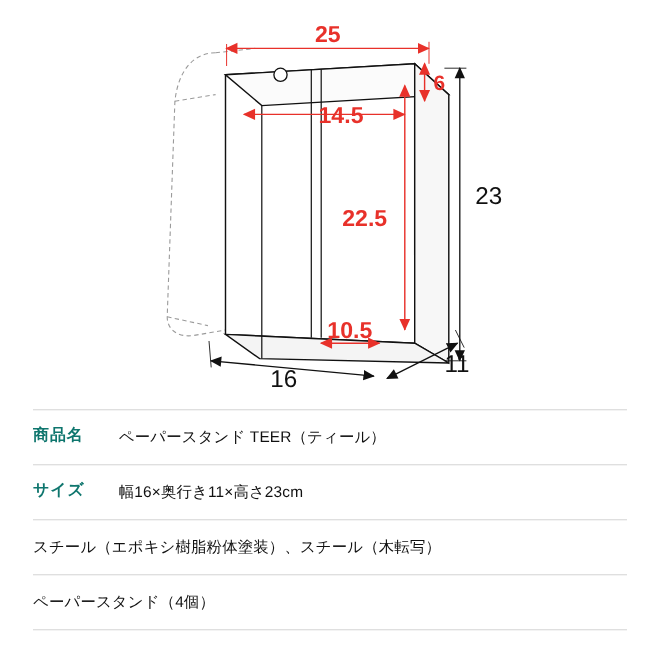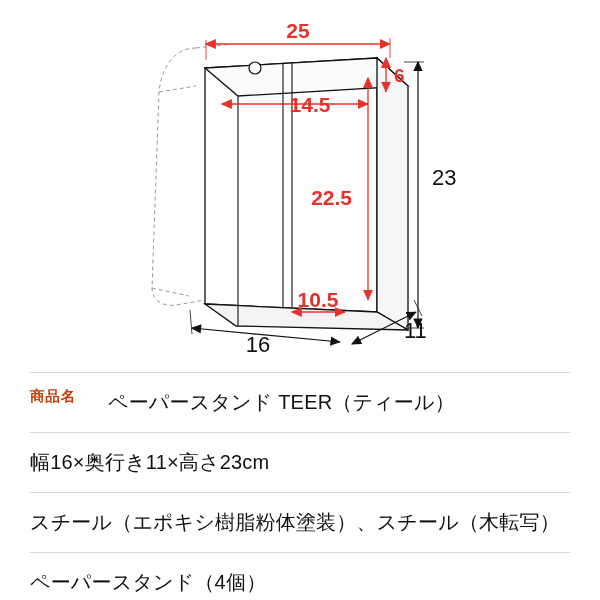--- a/index.html
+++ b/index.html
@@ -35,26 +35,26 @@
     border-bottom: 1px solid #d8d8d8;
     padding: 13px 0 13px 0;
   }
   .spec-row:first-child { border-top: 1px solid #d8d8d8; }
   .spec-label {
     width: 78px;
     flex: 0 0 78px;
     font-size: 14.5px;
     font-weight: bold;
     letter-spacing: 0.06em;
-    color: #c2410c;
+    color: #0f766e;
     line-height: 1.5;
   }
   .spec-value {
     flex: 1 1 auto;
-    font-size: 20px;
+    font-size: 14px;
     color: #111;
     line-height: 1.65;
     letter-spacing: 0.01em;
   }
   .spec-value .line { display: block; }
 </style>
 </head>
 <body>
 
 <div id="page">
@@ -154,20 +154,21 @@
   <div id="spec-table">
 
     <div class="spec-row">
       <div class="spec-label">商品名</div>
       <div class="spec-value">
         <span class="line">ペーパースタンド TEER（ティール）</span>
       </div>
     </div>
 
     <div class="spec-row">
+      <div class="spec-label">サイズ</div>
       <div class="spec-value">
         <span class="line">幅16×奥行き11×高さ23cm</span>
       </div>
     </div>
 
     <div class="spec-row">
       <div class="spec-value">
         <span class="line">スチール（エポキシ樹脂粉体塗装）、スチール（木転写）</span>
       </div>
     </div>

